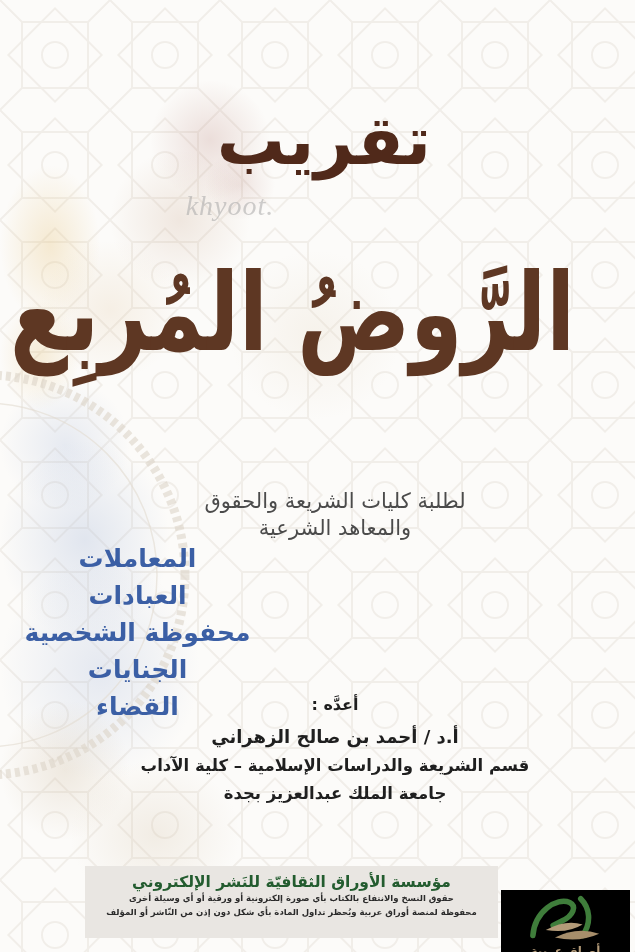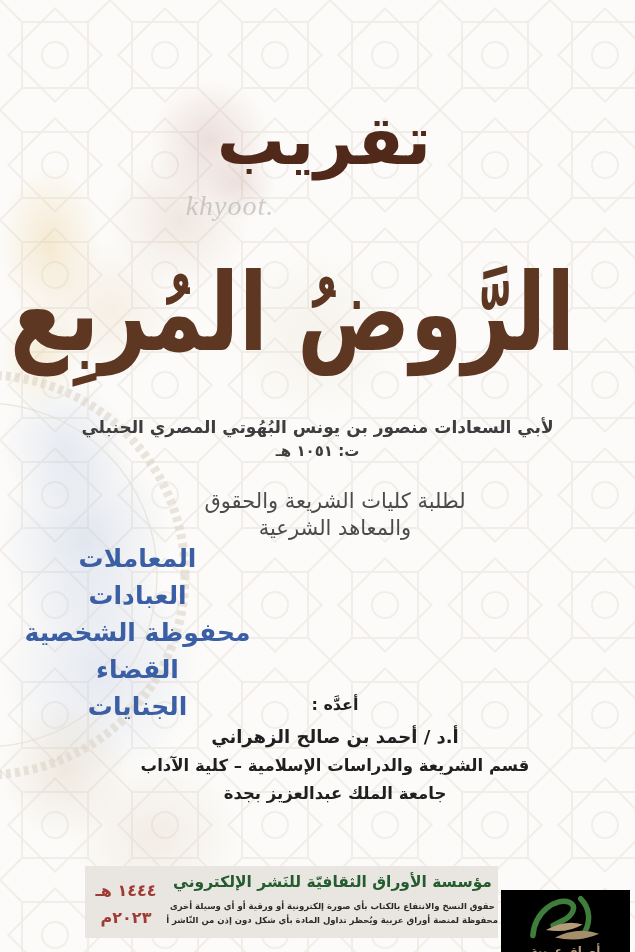--- a/index.html
+++ b/index.html
@@ -54,21 +54,21 @@
   .prepared-name { font-size:18px; font-weight:bold; margin-bottom:9px; }
   .prepared-dept { font-size:16.5px; font-weight:bold; margin-bottom:9px; }
   .prepared-univ { font-size:16.5px; font-weight:bold; }
 
   .bar {
     position:absolute; top:866px; left:85px; width:413px; height:72px;
     background:#e9e6e2; display:flex; align-items:stretch;
   }
   .bar-center { flex:1; text-align:center; padding-top:7px; overflow:hidden; }
   .publisher { color:#235c2f; font-size:15.5px; font-weight:bold; white-space:nowrap;text-align:center; }
-  .copyright { margin-top:9px; font-size:8.5px; color:#2b2b2b; line-height:1.6; font-weight:bold; white-space:nowrap; }
+  .copyright { margin-top:1px; font-size:8.5px; color:#2b2b2b; line-height:1.6; font-weight:bold; white-space:nowrap; }
   .bar-dates {
     width:82px; text-align:center; color:#a03b33; font-weight:bold;
     font-size:16px; padding-top:11px; line-height:1.7;
   }
   .logo-box {
     position:absolute; top:890px; left:501px; width:129px; height:72px;
     background:#000000; text-align:center; padding-top:5px; box-sizing:border-box;
   }
   .logo-label { font-size:12px; color:#b49b79; font-weight:bold; margin-top:-3px; }
 </style>
@@ -108,57 +108,49 @@
     <circle cx="230" cy="230" r="200" fill="none" stroke="#ddd5c9" stroke-width="9" stroke-dasharray="5 4"></circle>
     <circle cx="230" cy="230" r="172" fill="none" stroke="#e3dcd1" stroke-width="1.5"></circle>
   </svg>
 
   <div class="watermark">khyoot.</div>
 
   <div class="kicker">تقريب</div>
 
   <div class="main-title">الرَّوضُ المُربِع</div>
 
-  <div class="author">
-    <div class="author-line1">لأبي السعادات منصور بن يونس البُهُوتي المصري الحنبلي</div>
-    <div class="author-line2">ت: ١٠٥١ هـ</div>
-  </div>
 
   <div class="audience">
     <div>لطلبة كليات الشريعة والحقوق</div>
     <div>والمعاهد الشرعية</div>
   </div>
 
   <div class="topics">
     <div>المعاملات</div>
     <div>العبادات</div>
     <div>محفوظة الشخصية</div>
+    <div>الجنايات</div>
     <div>القضاء</div>
-    <div>الجنايات</div>
   </div>
 
   <div class="prepared">
     <div class="prepared-heading">أعدَّه :</div>
     <div class="prepared-name">أ.د / أحمد بن صالح الزهراني</div>
     <div class="prepared-dept">قسم الشريعة والدراسات الإسلامية – كلية الآداب</div>
     <div class="prepared-univ">جامعة الملك عبدالعزيز بجدة</div>
   </div>
 
   <div class="bar">
     <div class="bar-center">
       <div class="publisher">مؤسسة الأوراق الثقافيّة للنَشر الإلكتروني</div>
       <div class="copyright">
         <div>حقوق النسخ والانتفاع بالكتاب بأي صورة إلكترونية أو ورقية أو أي وسيلة أخرى</div>
         <div>محفوظة لمنصة أوراق عربية ويُحظر تداول المادة بأي شكل دون إذن من النّاشر أو المؤلف</div>
       </div>
     </div>
-    <div class="bar-dates">
-      <div>١٤٤٤ هـ</div>
-      <div>٢٠٢٣م</div>
-    </div>
   </div>
 
   <div class="logo-box">
     <svg width="92" height="48" viewBox="0 0 100 52" xmlns="http://www.w3.org/2000/svg">
       <path d="M14 44 C16 18 40 2 54 8 C62 12 58 22 46 28 L36 33" fill="none" stroke="#3f7d3b" stroke-width="6" stroke-linecap="round"></path>
       <path d="M66 4 C76 14 78 30 68 44" fill="none" stroke="#3f7d3b" stroke-width="6" stroke-linecap="round"></path>
       <path d="M28 38 Q50 26 68 32 Q52 42 28 38 Z" fill="#b49b79"></path>
       <path d="M38 46 Q62 34 86 42 Q64 52 38 46 Z" fill="#a78e6b"></path>
     </svg>
     <div class="logo-label">أوراق عربية</div>

